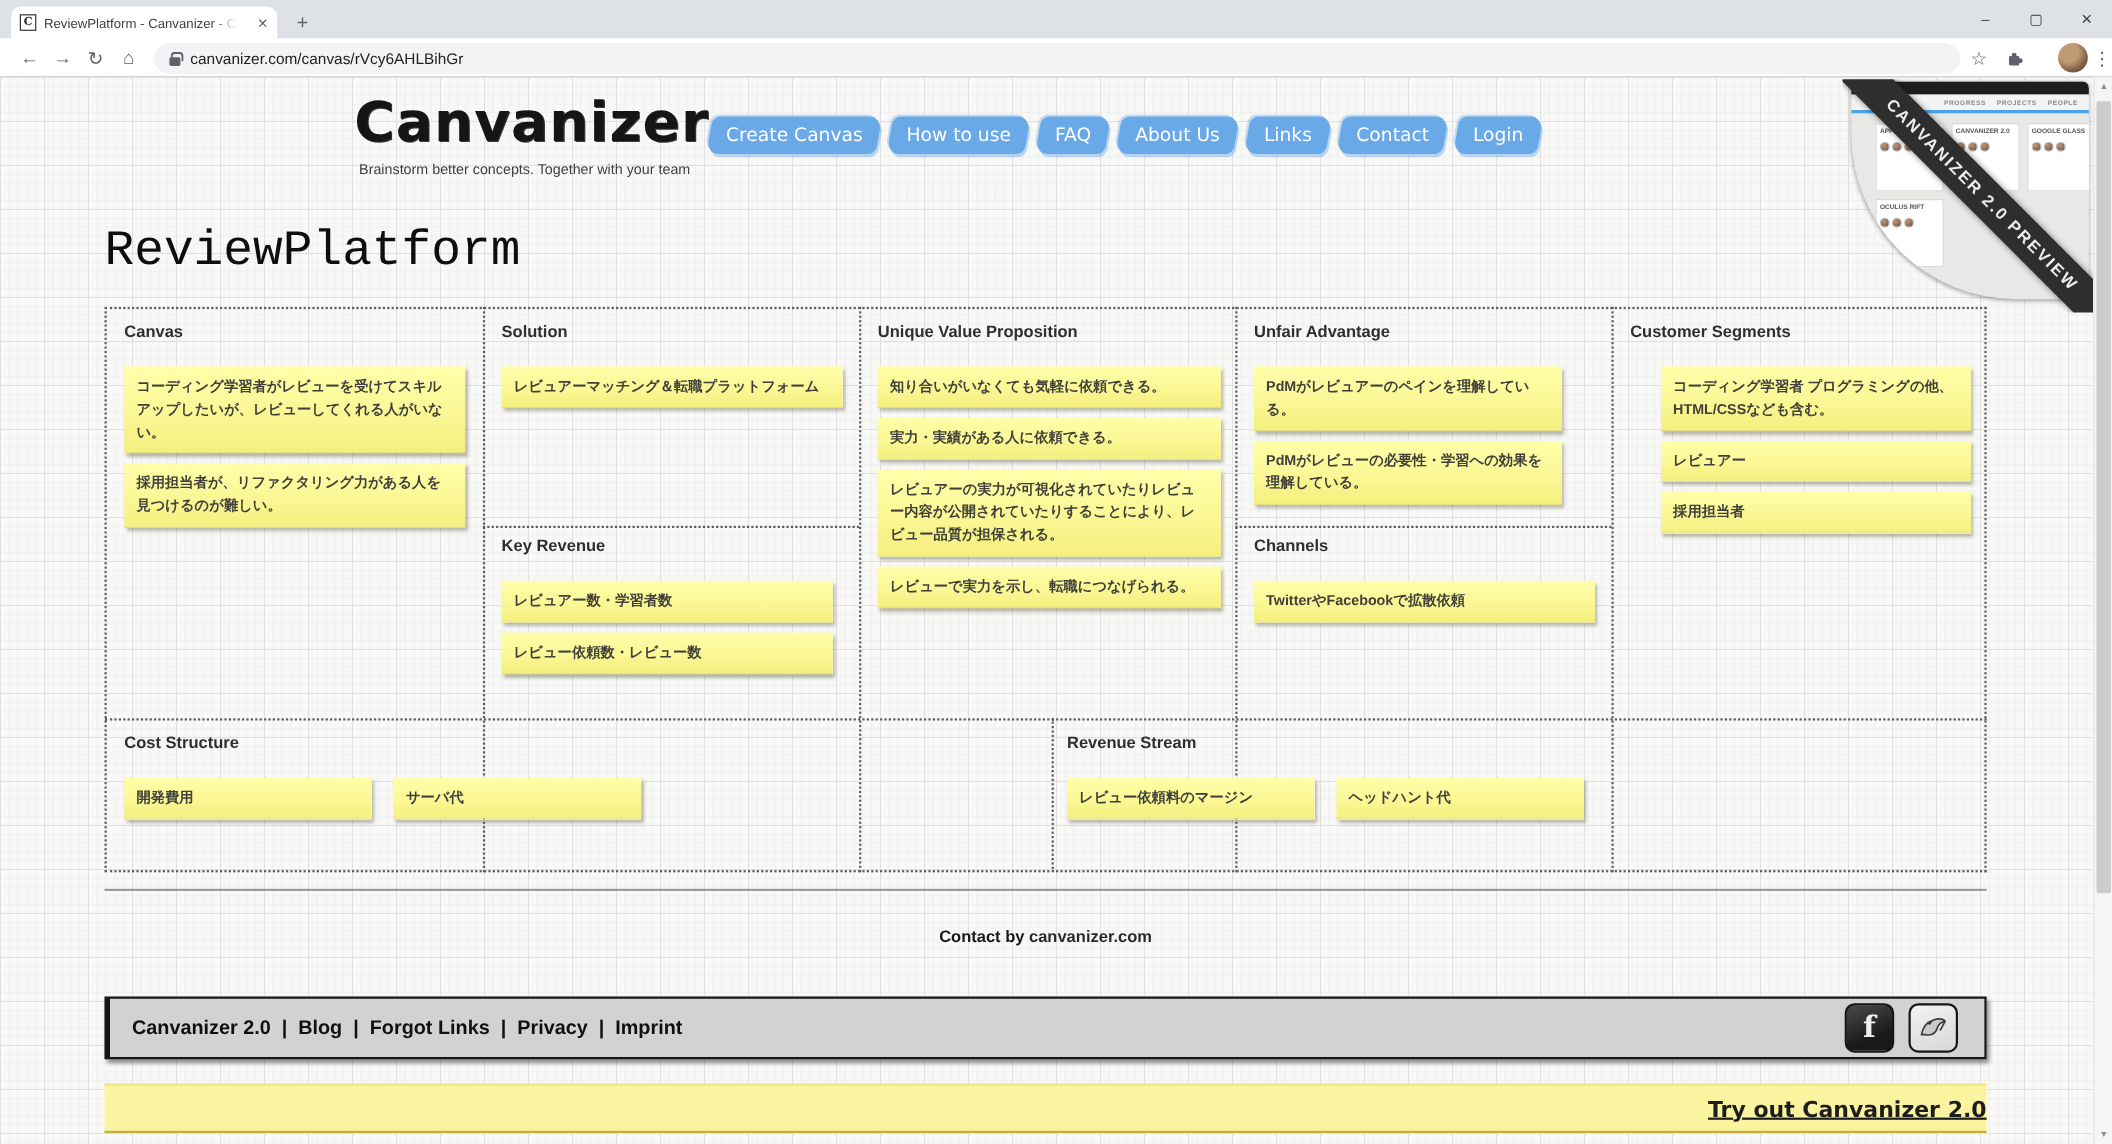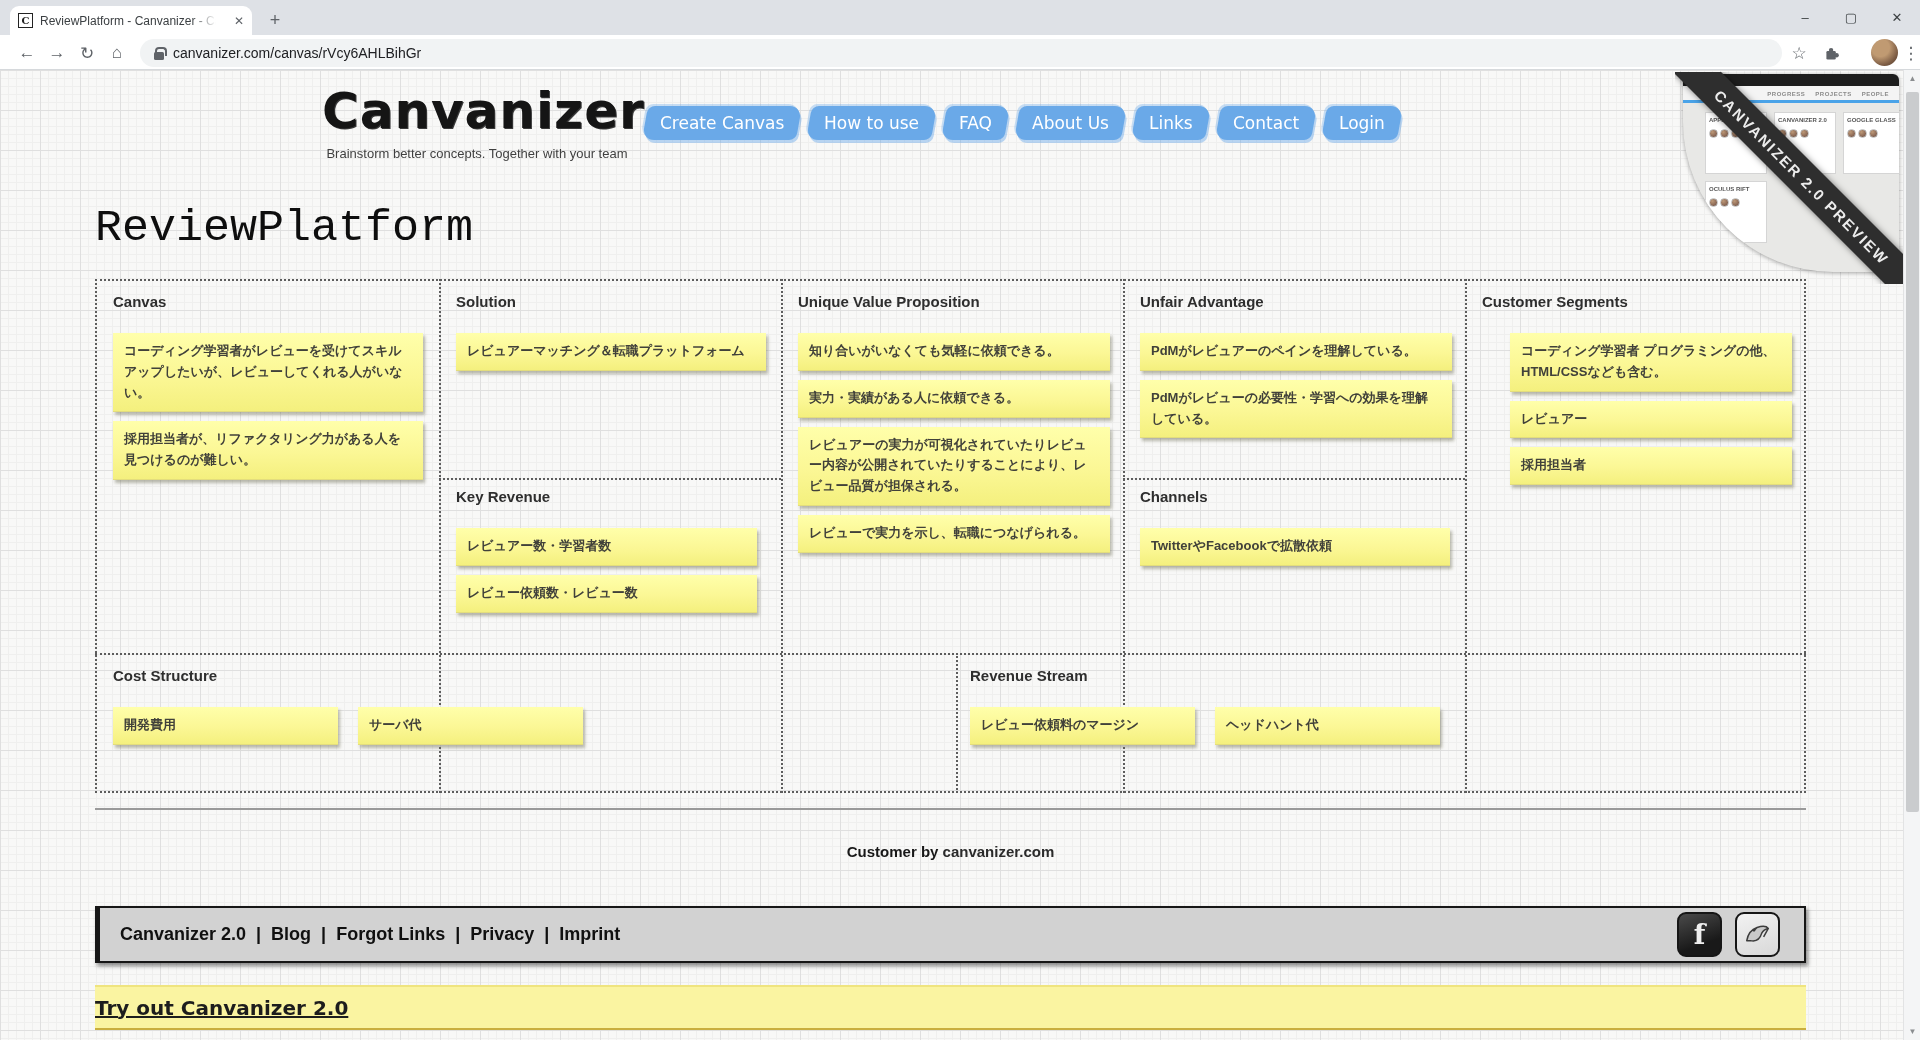--- a/index.html
+++ b/index.html
@@ -108,21 +108,21 @@
   .footer-link:not(:first-child)::before { content:"  |  "; white-space:pre; }
   #socials { margin-left:auto; margin-right:24px; display:flex; gap:13px; }
   .social { width:45px; height:45px; border:2.5px solid #161616; border-radius:9px;
             display:flex; align-items:center; justify-content:center; }
   #fb-icon { background:linear-gradient(160deg,#4a4a4a,#191919 70%); color:#efefef;
              font-family:"DejaVu Serif", serif; font-weight:bold; font-size:27px; }
   #tw-icon { background:linear-gradient(160deg,#f2f2f2,#d8d8d8); }
 
   #cta { position:absolute; left:95px; top:915px; width:1711px; height:45px; background:#faf4a1;
          border-top:2px solid #efe47f; border-bottom:2px solid #c9ae3e;
-         display:flex; align-items:center; justify-content:flex-start; }
+         display:flex; align-items:center; justify-content:flex-end; }
   #cta span { font-size:20px; font-weight:bold; color:#1d1d1d; text-decoration:underline;
               font-family:"DejaVu Sans", sans-serif; }
 
   
   #scrollbar { position:absolute; right:0; top:0; width:17px; height:970px; background:#f4f5f6;
                border-left:1px solid #e2e3e4; }
   .sb-arrow { position:absolute; left:0; width:17px; height:17px; color:#8a8d90; font-size:8px;
               display:flex; align-items:center; justify-content:center; }
   #sb-thumb { position:absolute; left:2px; top:22px; width:13px; height:720px; background:#caccce; border-radius:2px; }
 </style>
@@ -260,21 +260,21 @@
 
   <div class="note">レビュアーマッチング＆転職プラットフォーム</div>
     </div>
   <div class="notes-col" style="left:798px;  top:263px; width:312px;">
 
   <div class="note">知り合いがいなくても気軽に依頼できる。</div>
       <div class="note">実力・実績がある人に依頼できる。</div>
       <div class="note">レビュアーの実力が可視化されていたりレビュー内容が公開されていたりすることにより、レビュー品質が担保される。</div>
       <div class="note">レビューで実力を示し、転職につなげられる。</div>
     </div>
-  <div class="notes-col" style="left:1140px; top:263px; width:312px;">
+  <div class="notes-col" style="left:1140px; top:263px; width:280px;">
 
   <div class="note">PdMがレビュアーのペインを理解している。</div>
       <div class="note">PdMがレビューの必要性・学習への効果を理解している。</div>
     </div>
   <div class="notes-col" style="left:1482px; top:263px; width:310px;padding-left:28px;">
 
   <div class="note">コーディング学習者 プログラミングの他、HTML/CSSなども含む。</div>
       <div class="note">レビュアー</div>
       <div class="note">採用担当者</div>
     </div>
@@ -294,21 +294,21 @@
     </div>
   <div class="notes-row" style="left:970px;  top:637px;">
 
   <div class="note">レビュー依頼料のマージン</div>
       <div class="note">ヘッドハント代</div>
     </div>
 
   <div id="rule"></div>
 
   <div id="powered">
-    <span>Customer by</span>
+    <span>Contact by</span>
     <a href="#">canvanizer.com</a>
   </div>
 
   <div id="footerbar">
     <div id="footer-links">
       
     <span class="footer-link">Canvanizer 2.0</span><span class="footer-link">Blog</span><span class="footer-link">Forgot Links</span><span class="footer-link">Privacy</span><span class="footer-link">Imprint</span></div>
     <div id="socials">
       <div class="social" id="fb-icon">f</div>
       <div class="social" id="tw-icon">

